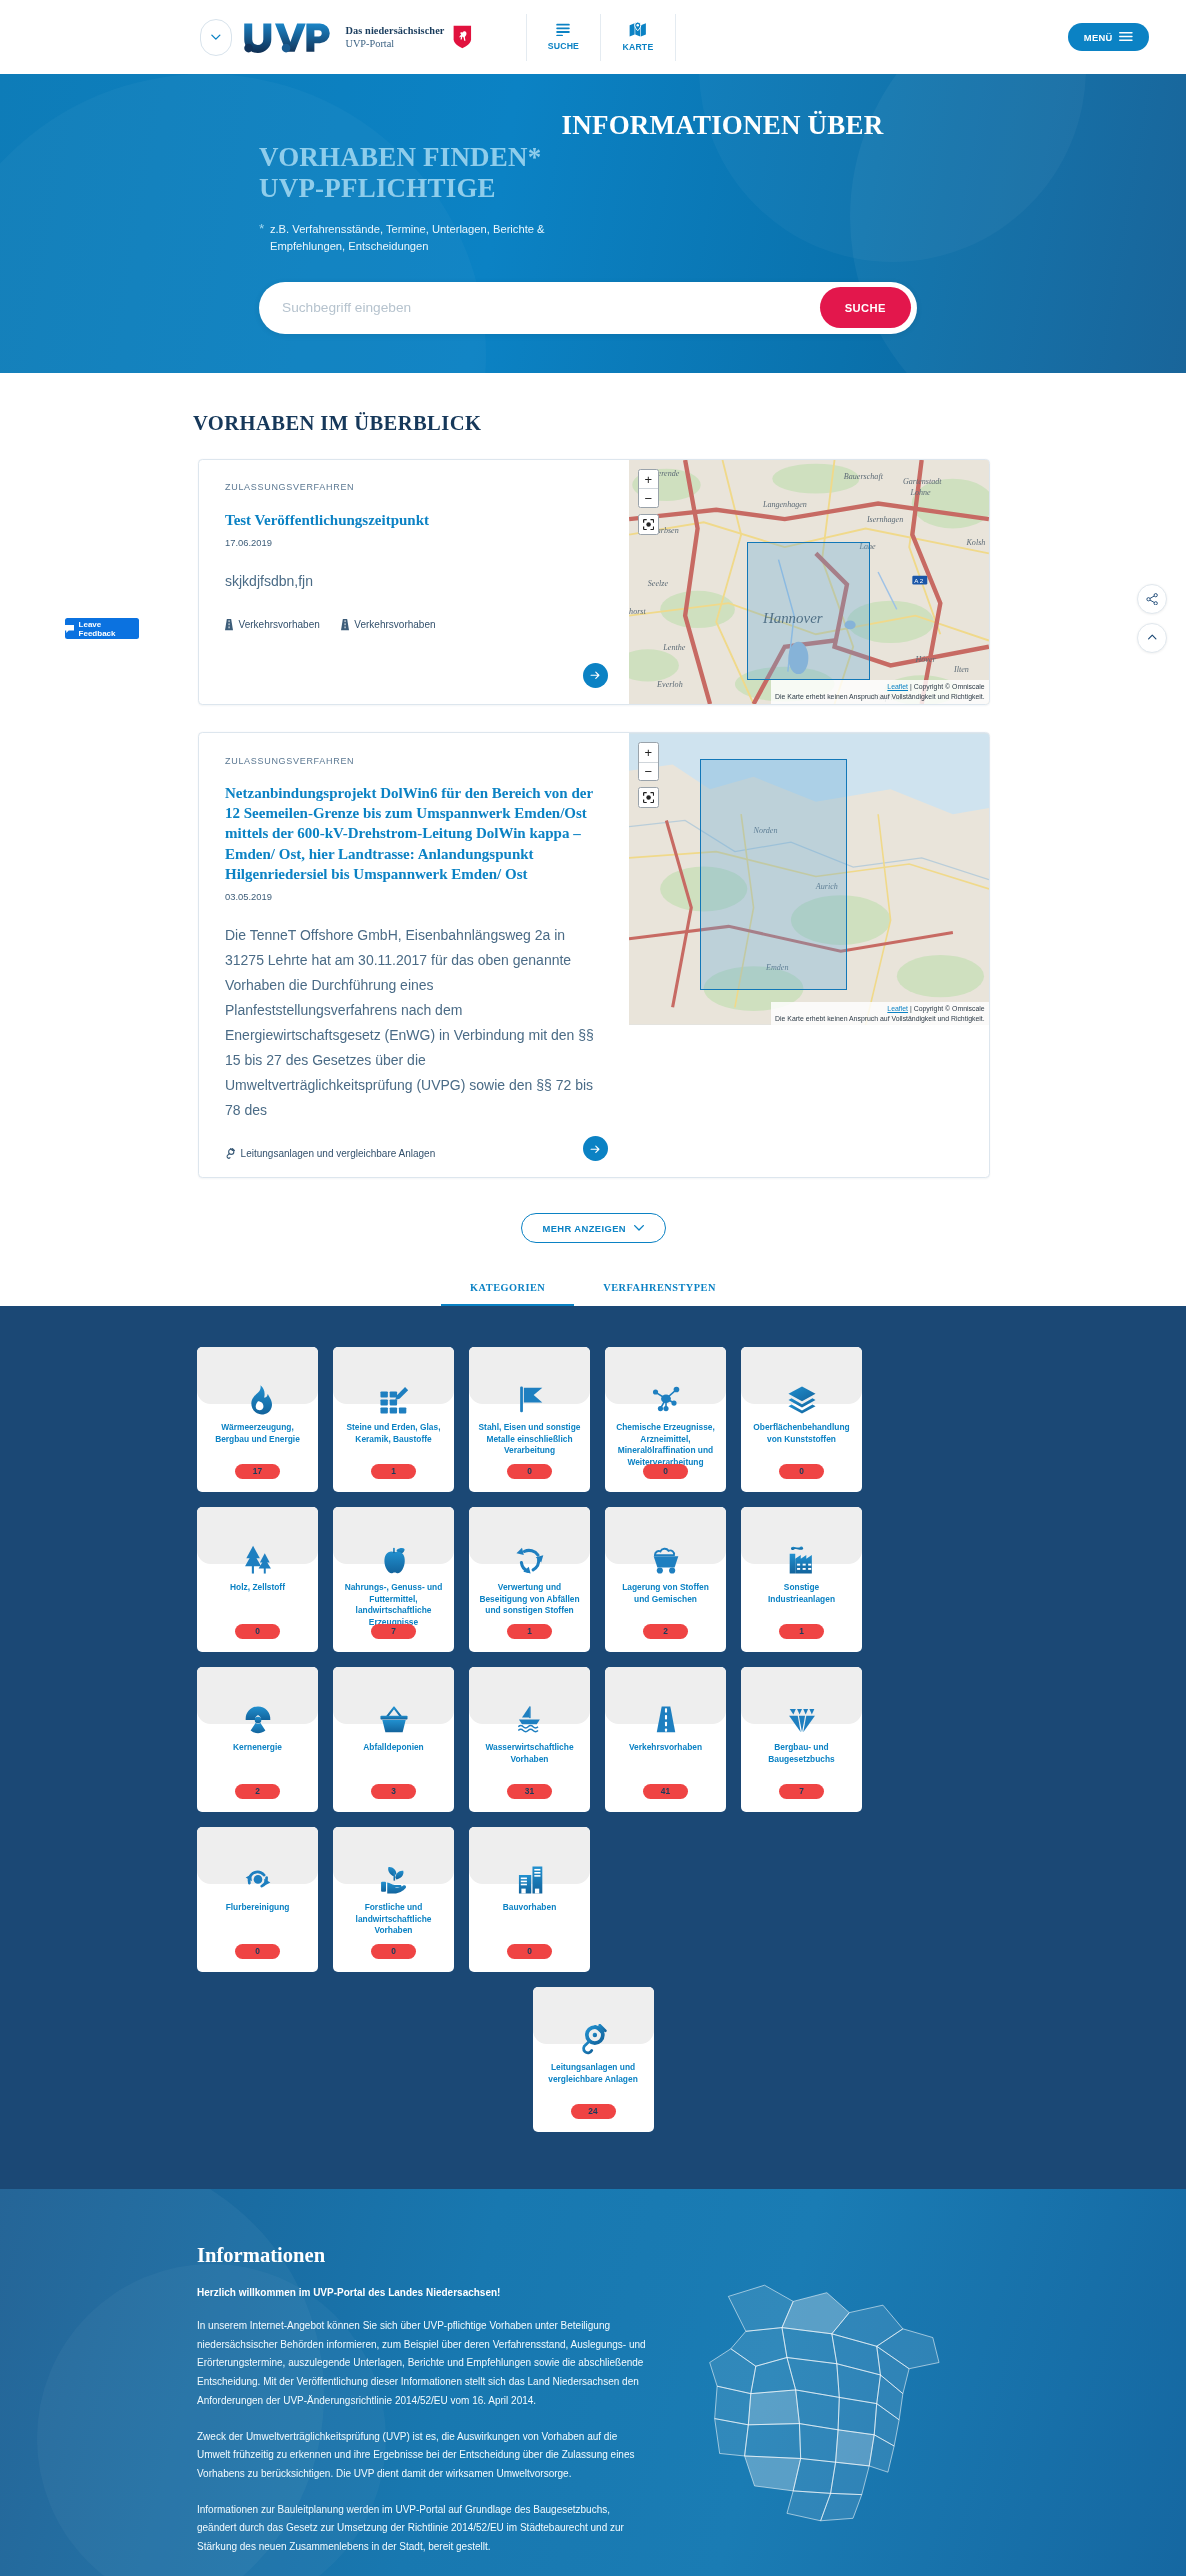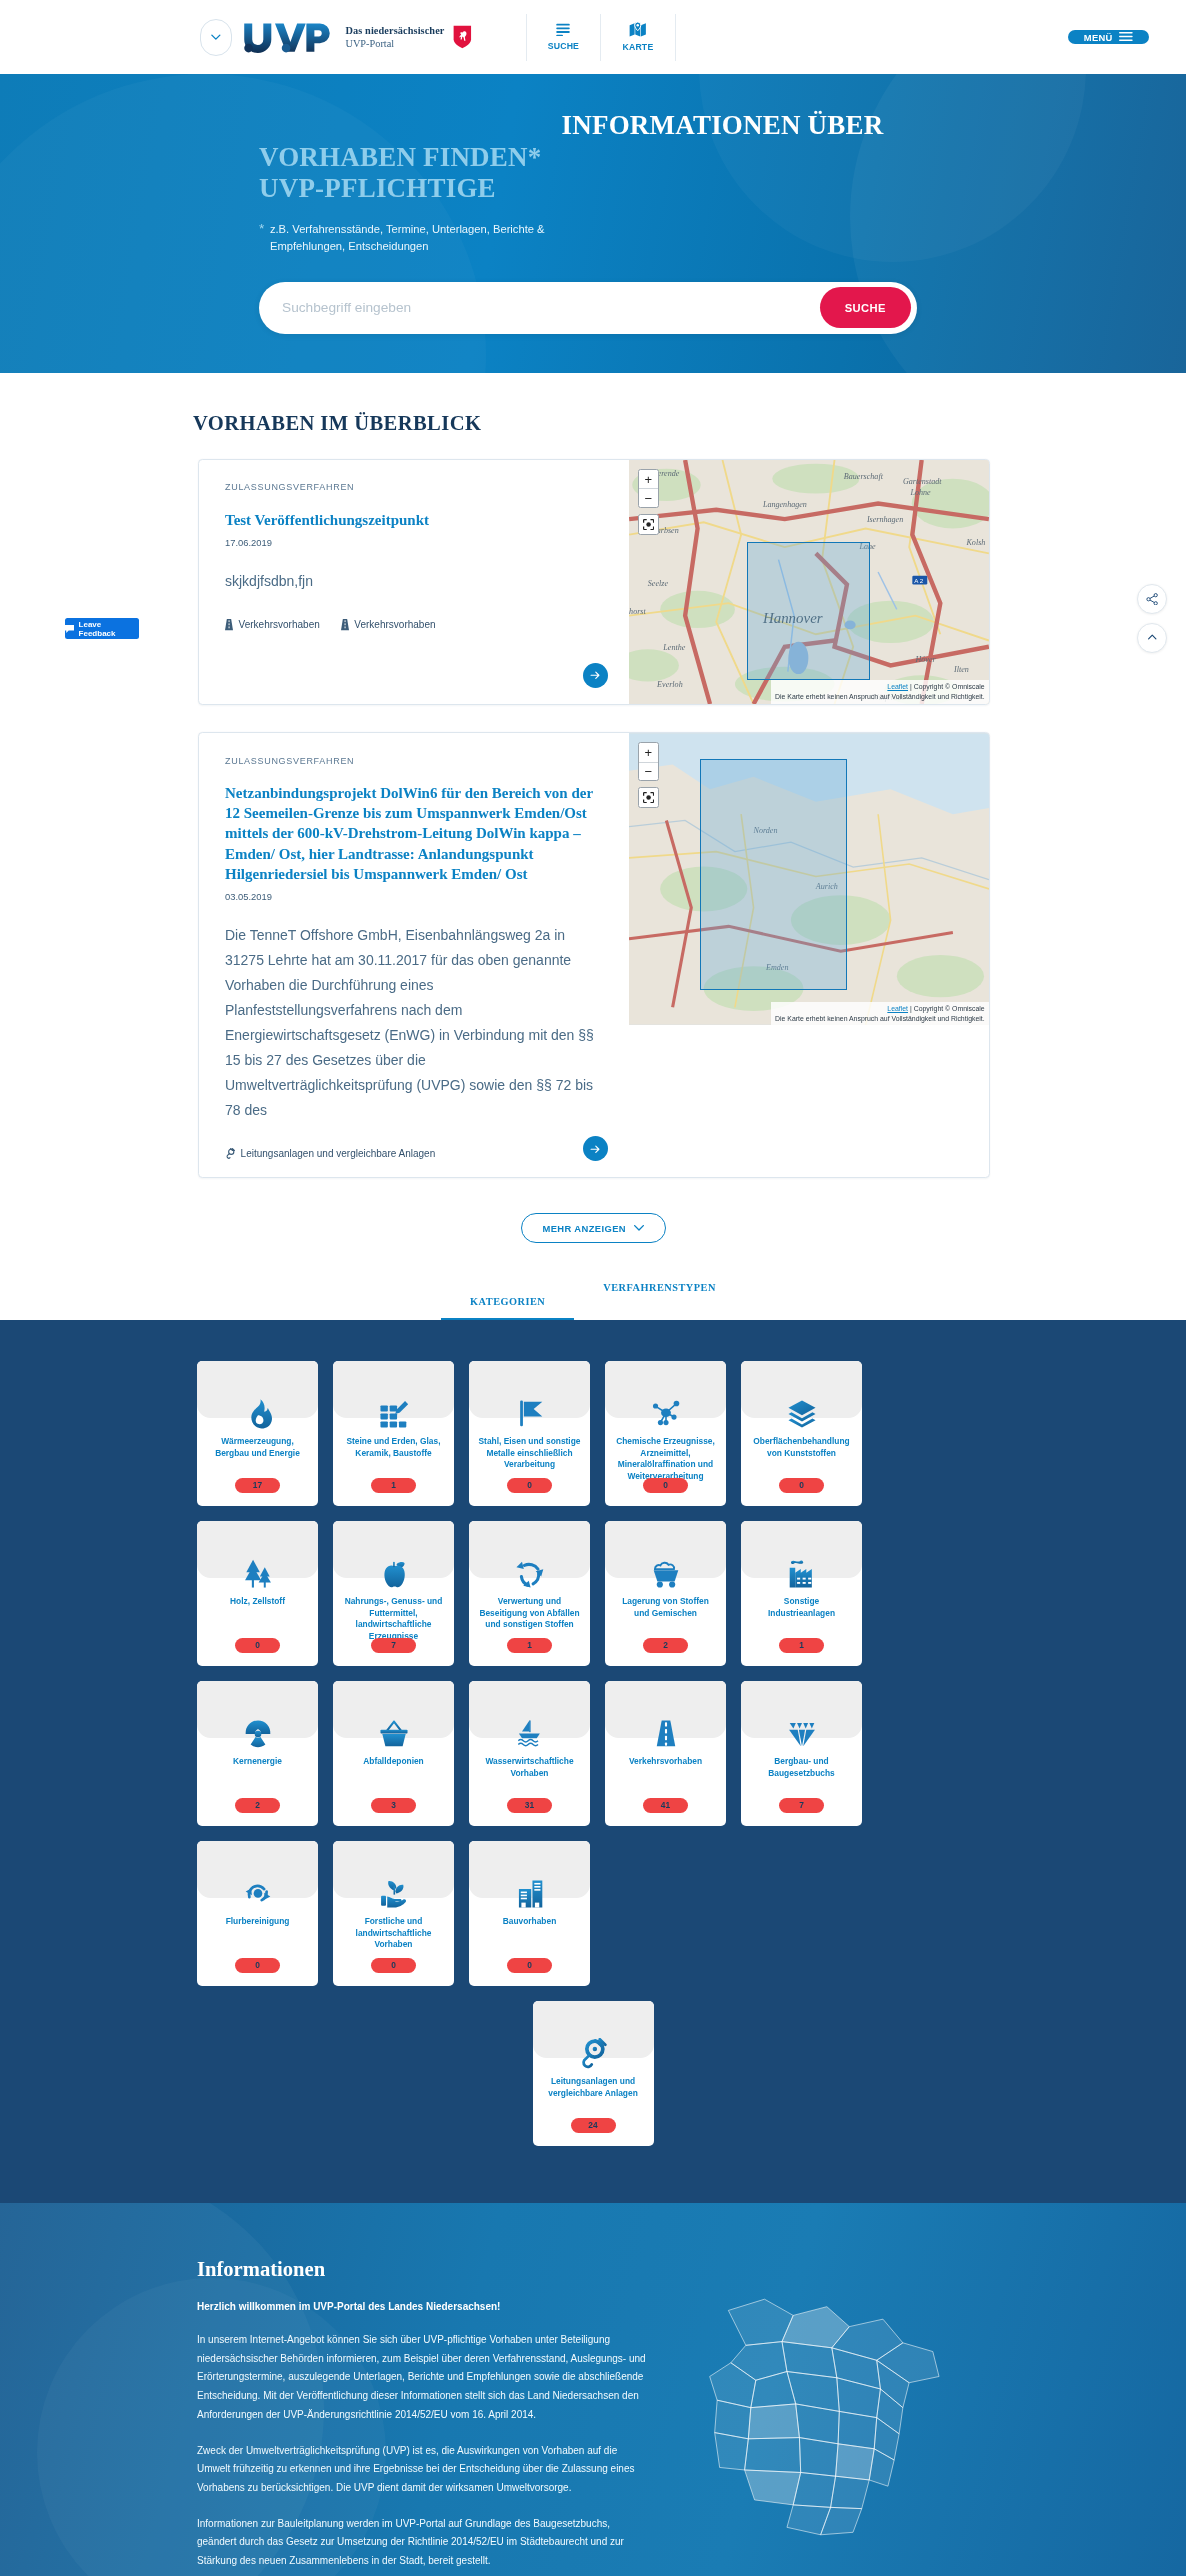--- a/index.html
+++ b/index.html
@@ -36,21 +36,21 @@
     justify-content:center; gap:5px; cursor:pointer;
     border-left:0.6px solid #e4ebf1; border-right:0.6px solid #e4ebf1;
     height:47px;
   }
   .nav-item + .nav-item { border-left:none; }
   .nav-label { font-size:8.7px; font-weight:700; color:#0b82c4; letter-spacing:0.2px; }
 
   .menu-btn {
     margin-left:auto; margin-right:12.5px;
     background:#0b82c4; color:#fff; border:none; border-radius:15px;
-    height:14px; padding:0 16px; display:flex; align-items:center; gap:6.2px;
+    height:28px; padding:0 16px; display:flex; align-items:center; gap:6.2px;
     font-size:9.4px; font-weight:700; letter-spacing:0.3px; cursor:pointer;
     font-family:"Liberation Sans", sans-serif;
   }
 
   
   .hero {
     height:299px; position:relative; overflow:hidden;
     background:linear-gradient(100deg,#0e7cb8 0%,#0b82c4 42%,#0a72ad 72%,#0f5f96 100%);
   }
   .hero .deco1 {
@@ -167,21 +167,21 @@
     font-family:"Liberation Sans", sans-serif;
   }
 
   
   .tabs { display:flex; justify-content:center; gap:0; margin-top:39px; background:#fff; }
   .tab {
     padding:0 29px 11.2px 29px; font-family:"Liberation Serif", serif; font-weight:700;
     font-size:10.3px; letter-spacing:0.5px; color:#0b82c4; cursor:pointer;
     border-bottom:2.5px solid transparent;
   }
-  .tab.active { border-bottom-color:#0b82c4;margin-top:14px; }
+  .tab.active { border-bottom-color:#0b82c4; }
 
   
   .catsec { background:#1b4875; padding:41px 0 57px 0; }
   .grid { width:792px; margin:0 auto; display:flex; flex-wrap:wrap; gap:15px; }
   .tile {
     width:121px; height:145px; background:#fff; border-radius:5px;
     display:flex; flex-direction:column; align-items:center; cursor:pointer;
     overflow:hidden; position:relative;
   }
   .tile-top {

